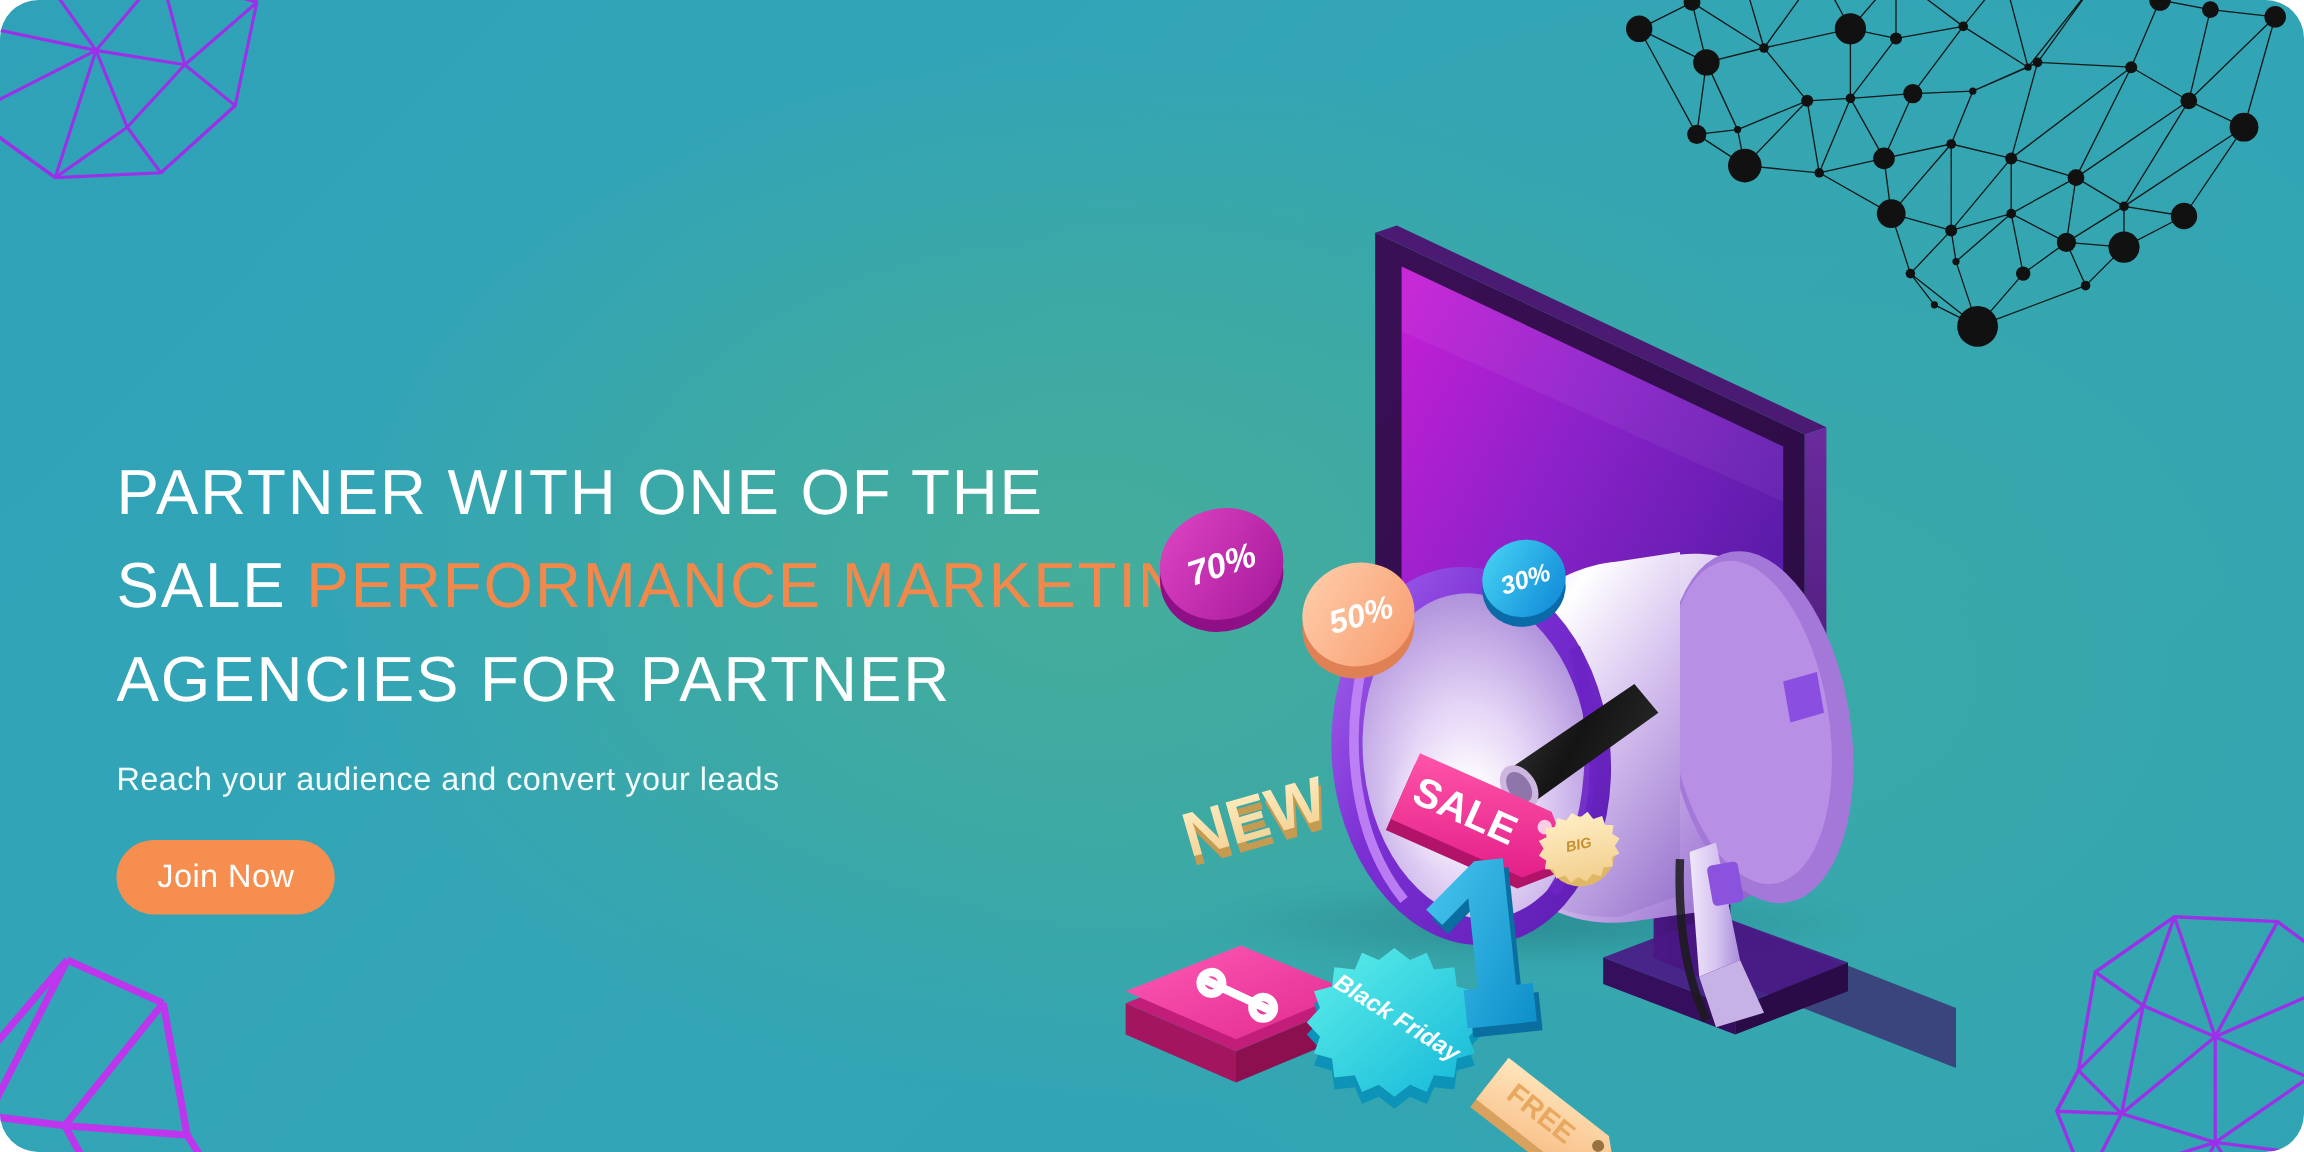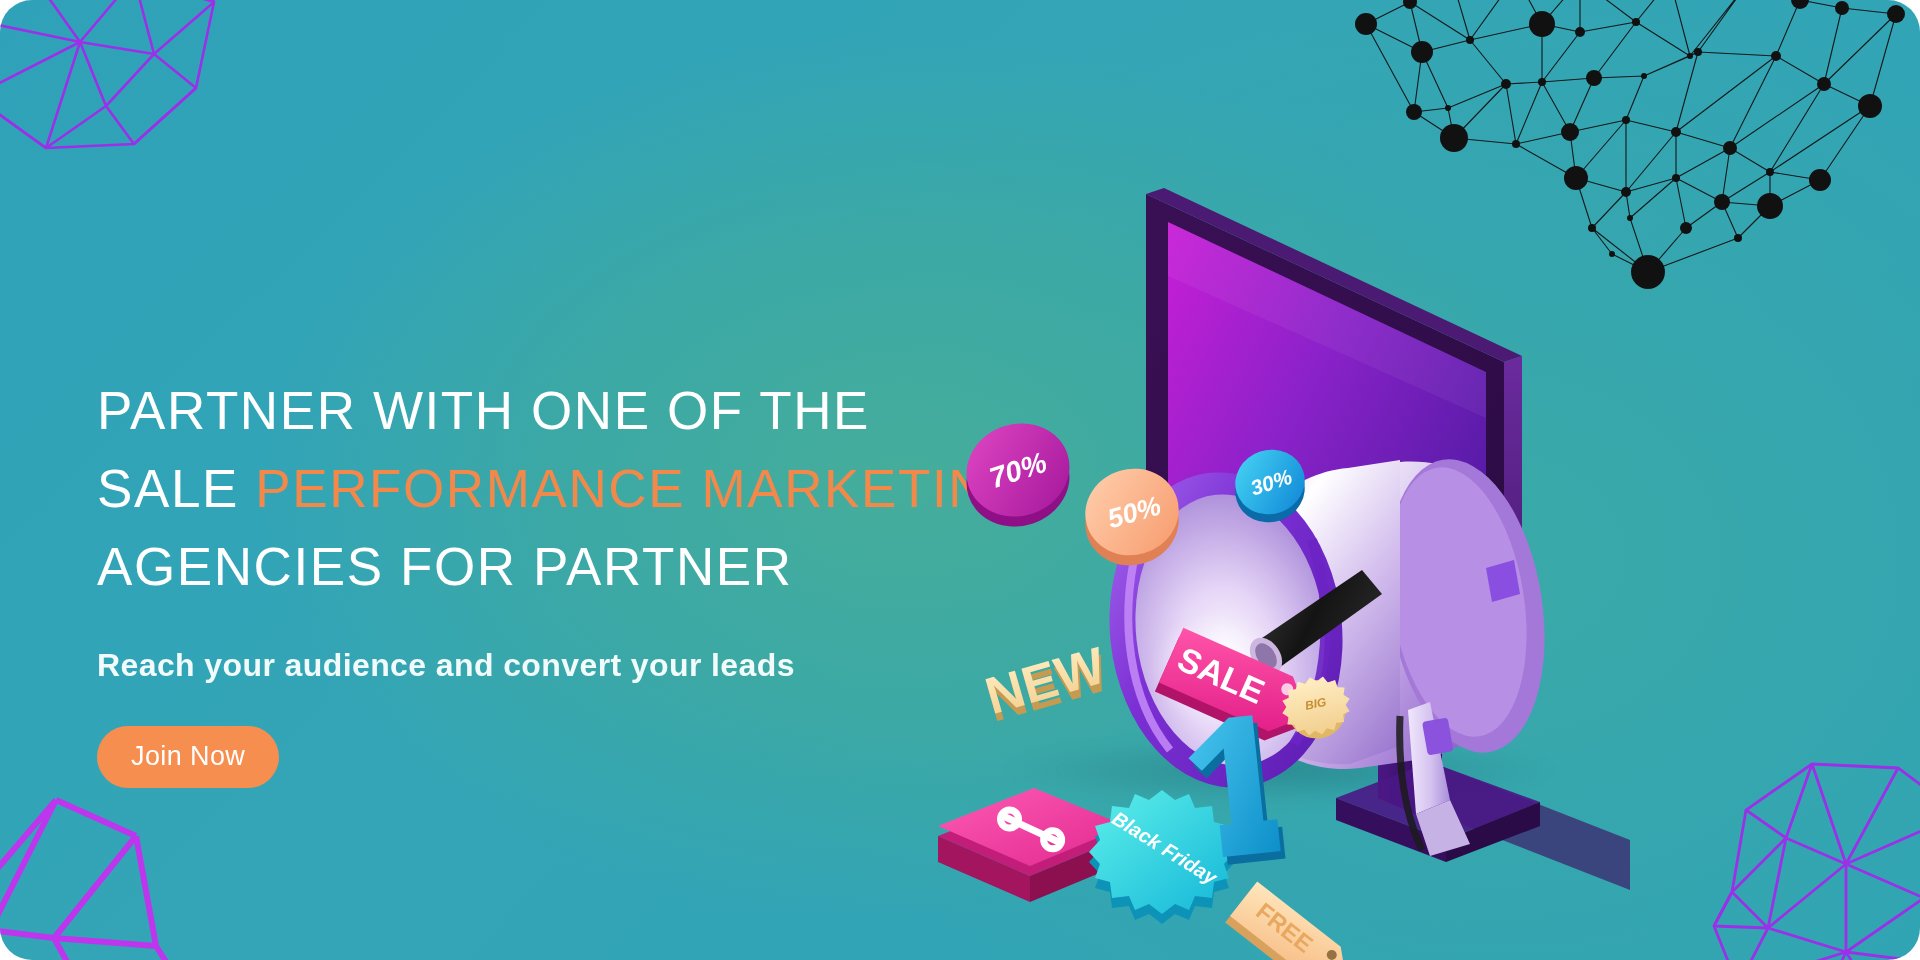--- a/index.html
+++ b/index.html
@@ -35,30 +35,30 @@
   .headline {
     color:#ffffff;
     font-size:53px;
     font-weight:400;
     letter-spacing:1.6px;
     line-height:78px;
     white-space:nowrap;
   }
   .headline .accent { color:#f3884b; }
   #subtitle {
-    margin-top:42px;
+    margin-top:26px;
     color:#f2fbfb;
-    font-size:32px;
-    font-weight:700;
+    font-size:27px;
+    font-weight:400;
     letter-spacing:0.4px;
     line-height:34px;
   }
   #cta {
     display:inline-block;
-    margin-top:44px;
+    margin-top:34px;
     padding:17px 34px 18px 34px;
     background:#f68e4f;
     color:#ffffff;
     font-size:27px;
     font-weight:400;
     letter-spacing:0.4px;
     border:none;
     border-radius:40px;
     cursor:pointer;
     line-height:1;

